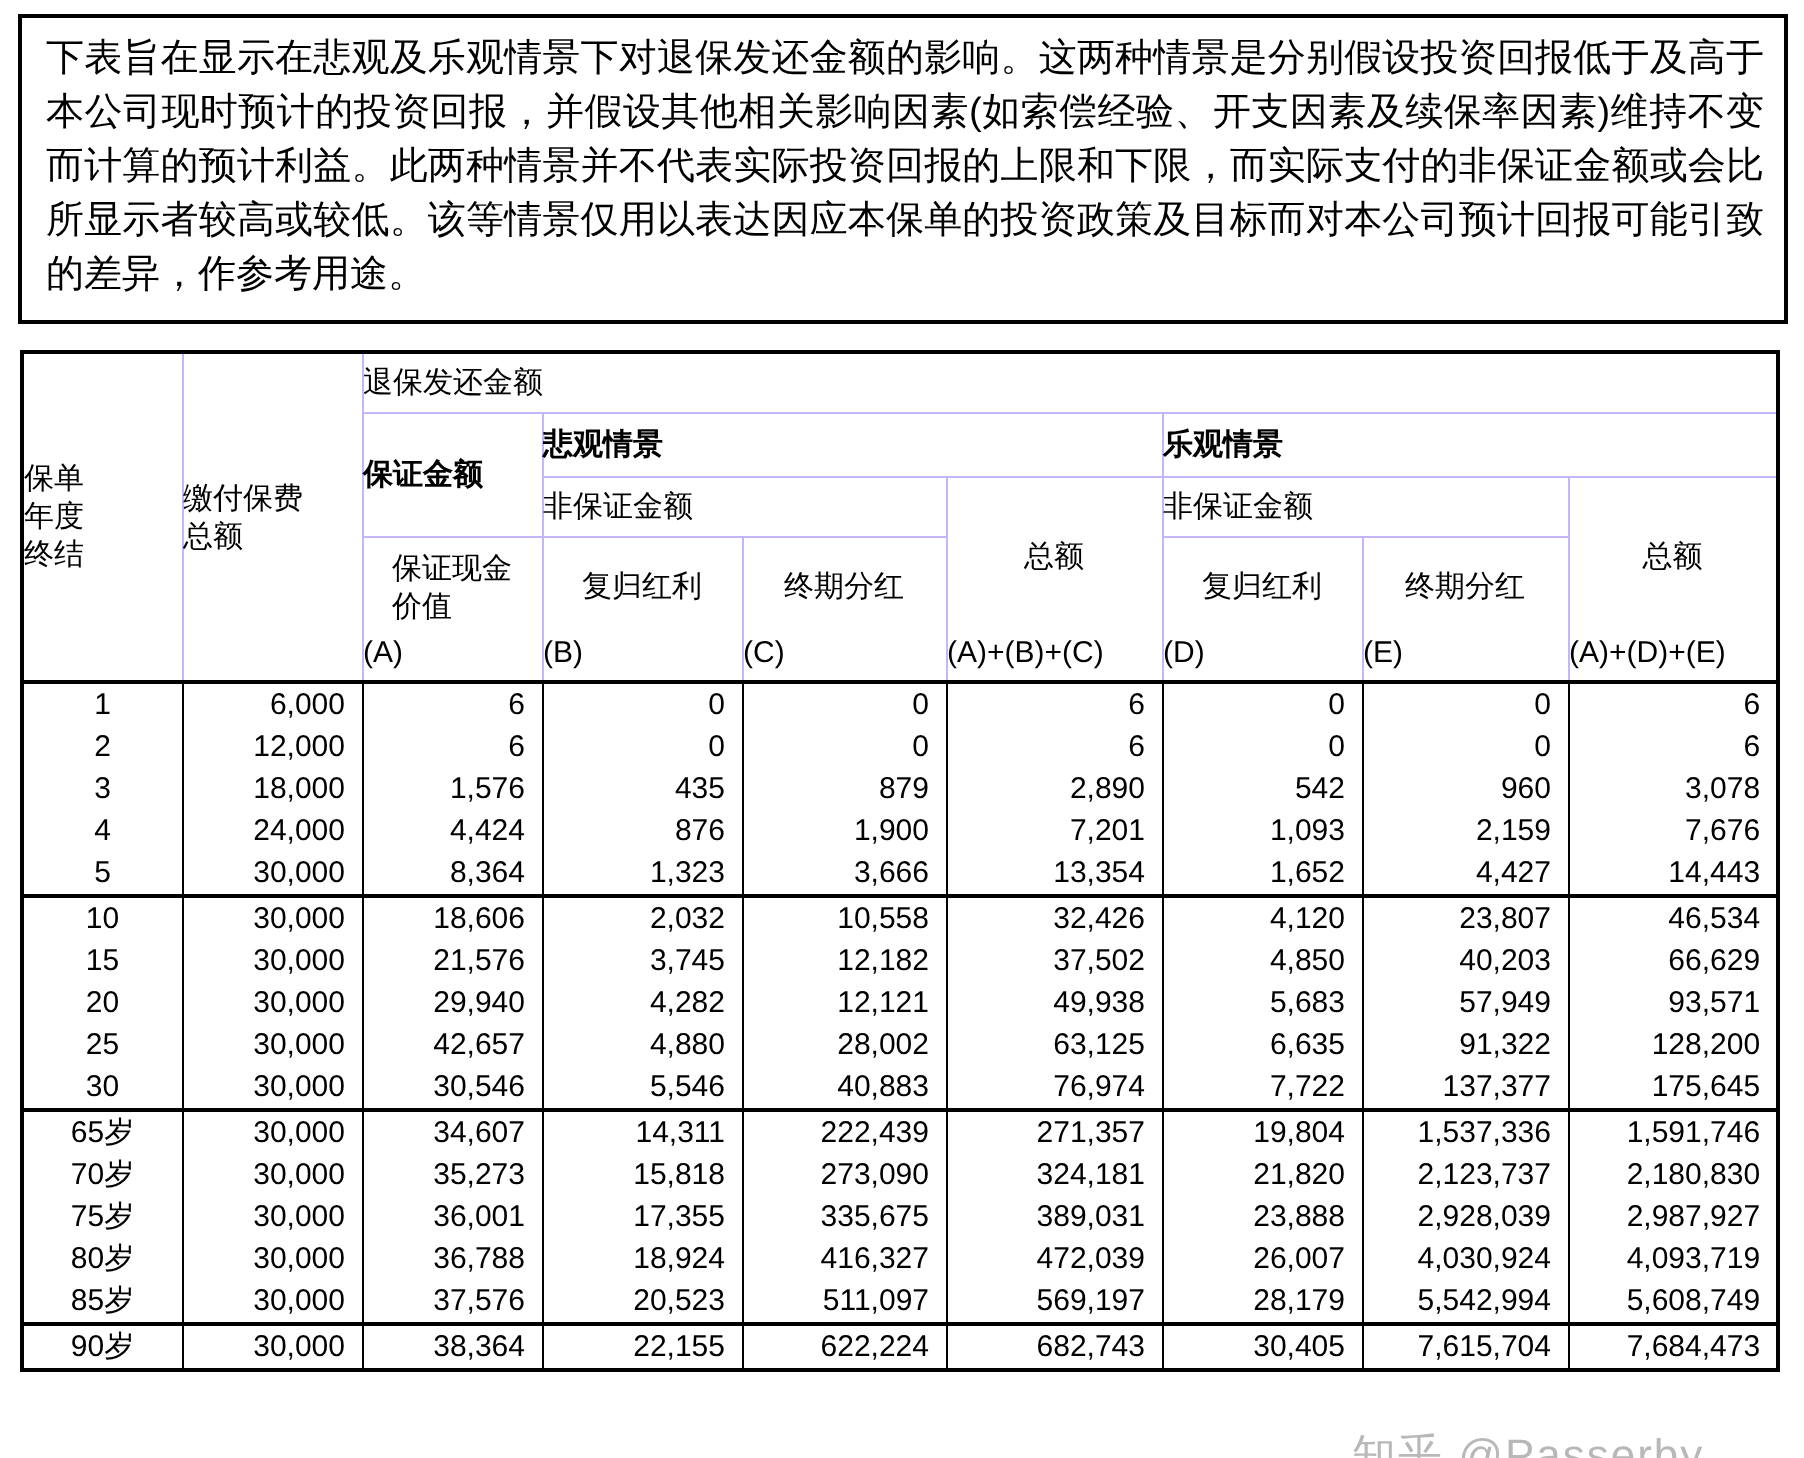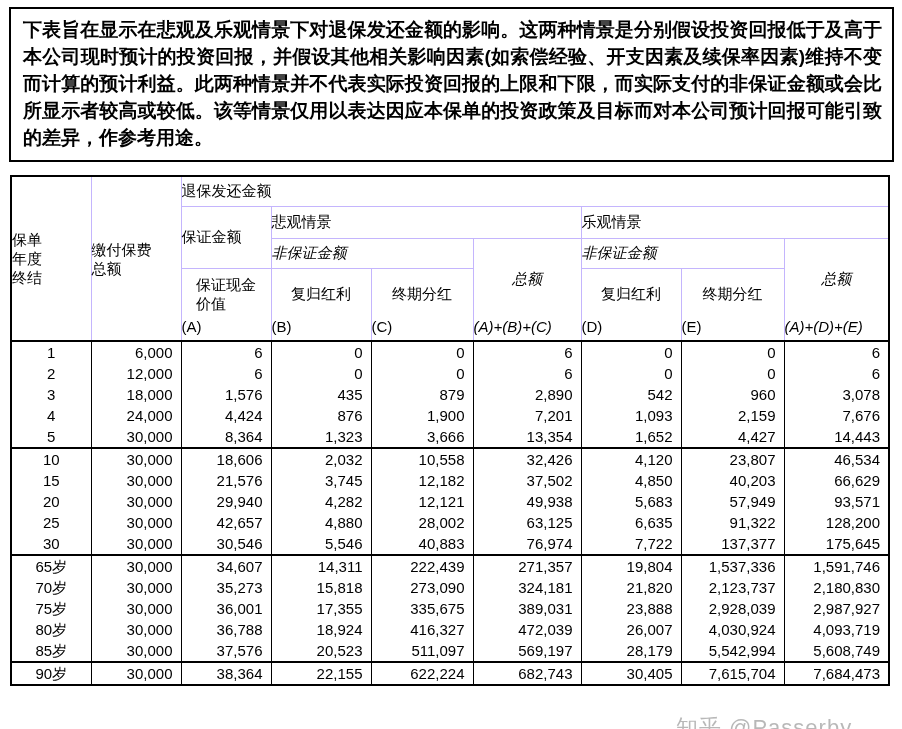--- a/index.html
+++ b/index.html
@@ -12,21 +12,21 @@
     overflow: hidden;
   }
   .page { padding: 7px 8px 0 9px; }
 
   
   .notice-box {
     border: 2px solid #000;
     width: 885px;
     padding: 7px 10px 9px 12px;
     font-size: 19px;
-    font-weight: bold;
+    font-weight: normal;
     line-height: 27px;
     text-align: justify;
   }
 
   
   .section-title {
     margin-top: 27px;
     margin-left: 1px;
     font-size: 17px;
     font-weight: bold;
@@ -44,22 +44,22 @@
   }
   table.benefit th, table.benefit td { font-weight: normal; }
   thead th {
     border: 1px solid #c4b5fd;
     text-align: left;
     vertical-align: middle;
     padding: 0;
   }
   thead { border-bottom: 2px solid #000; }
   tr.h1 th { height: 30px; }
-  tr.h2 th { height: 32px; }
-  tr.h3 th { height: 30px; font-style: italic; }
+  tr.h2 th { height: 32px; font-weight: bold; }
+  tr.h3 th { height: 30px; }
   tr.h4 th { height: 73px; }
   th.total-th { height: 103px; }
   .pre { white-space: pre-line; line-height: 19px; }
 
   .stack-in { height: 100%; display: flex; flex-direction: column; align-items: stretch; }
   .stack-lbl { flex: 1; display: flex; align-items: center; justify-content: center; white-space: pre-line; line-height: 19px; }
   .stack-letter { flex: none; padding-bottom: 6px; line-height: 15px; }
 
   tbody.group { border-top: 2px solid #000; }
   tbody.group td {

